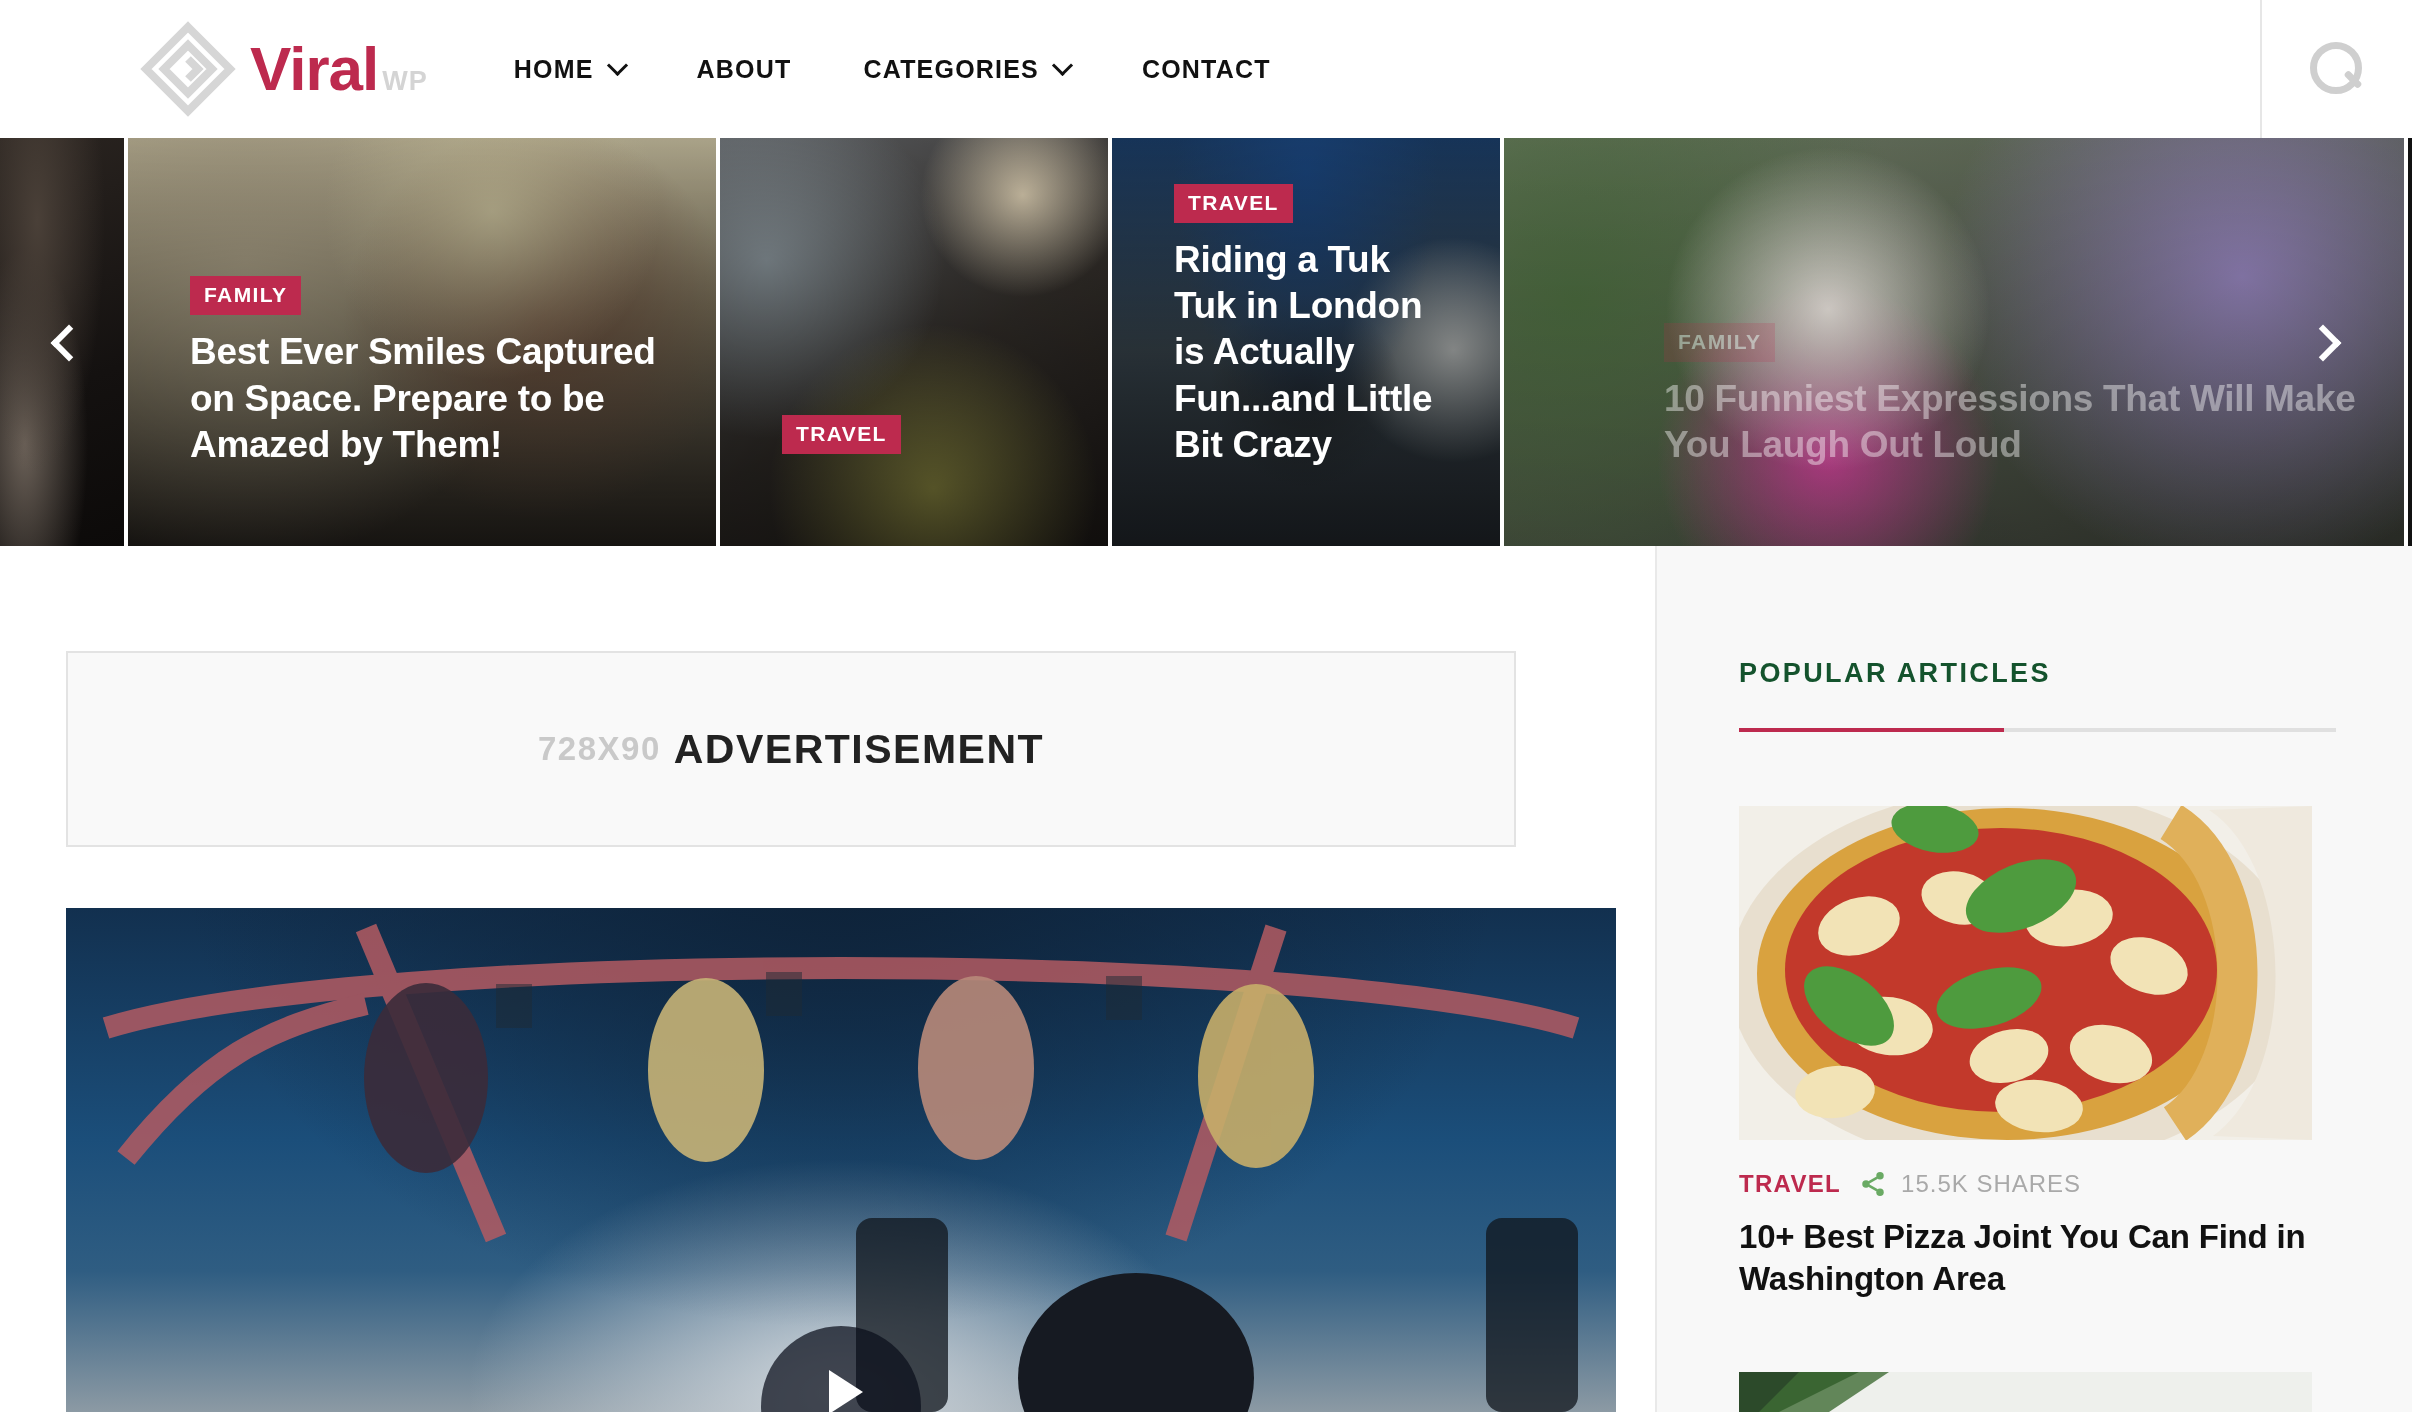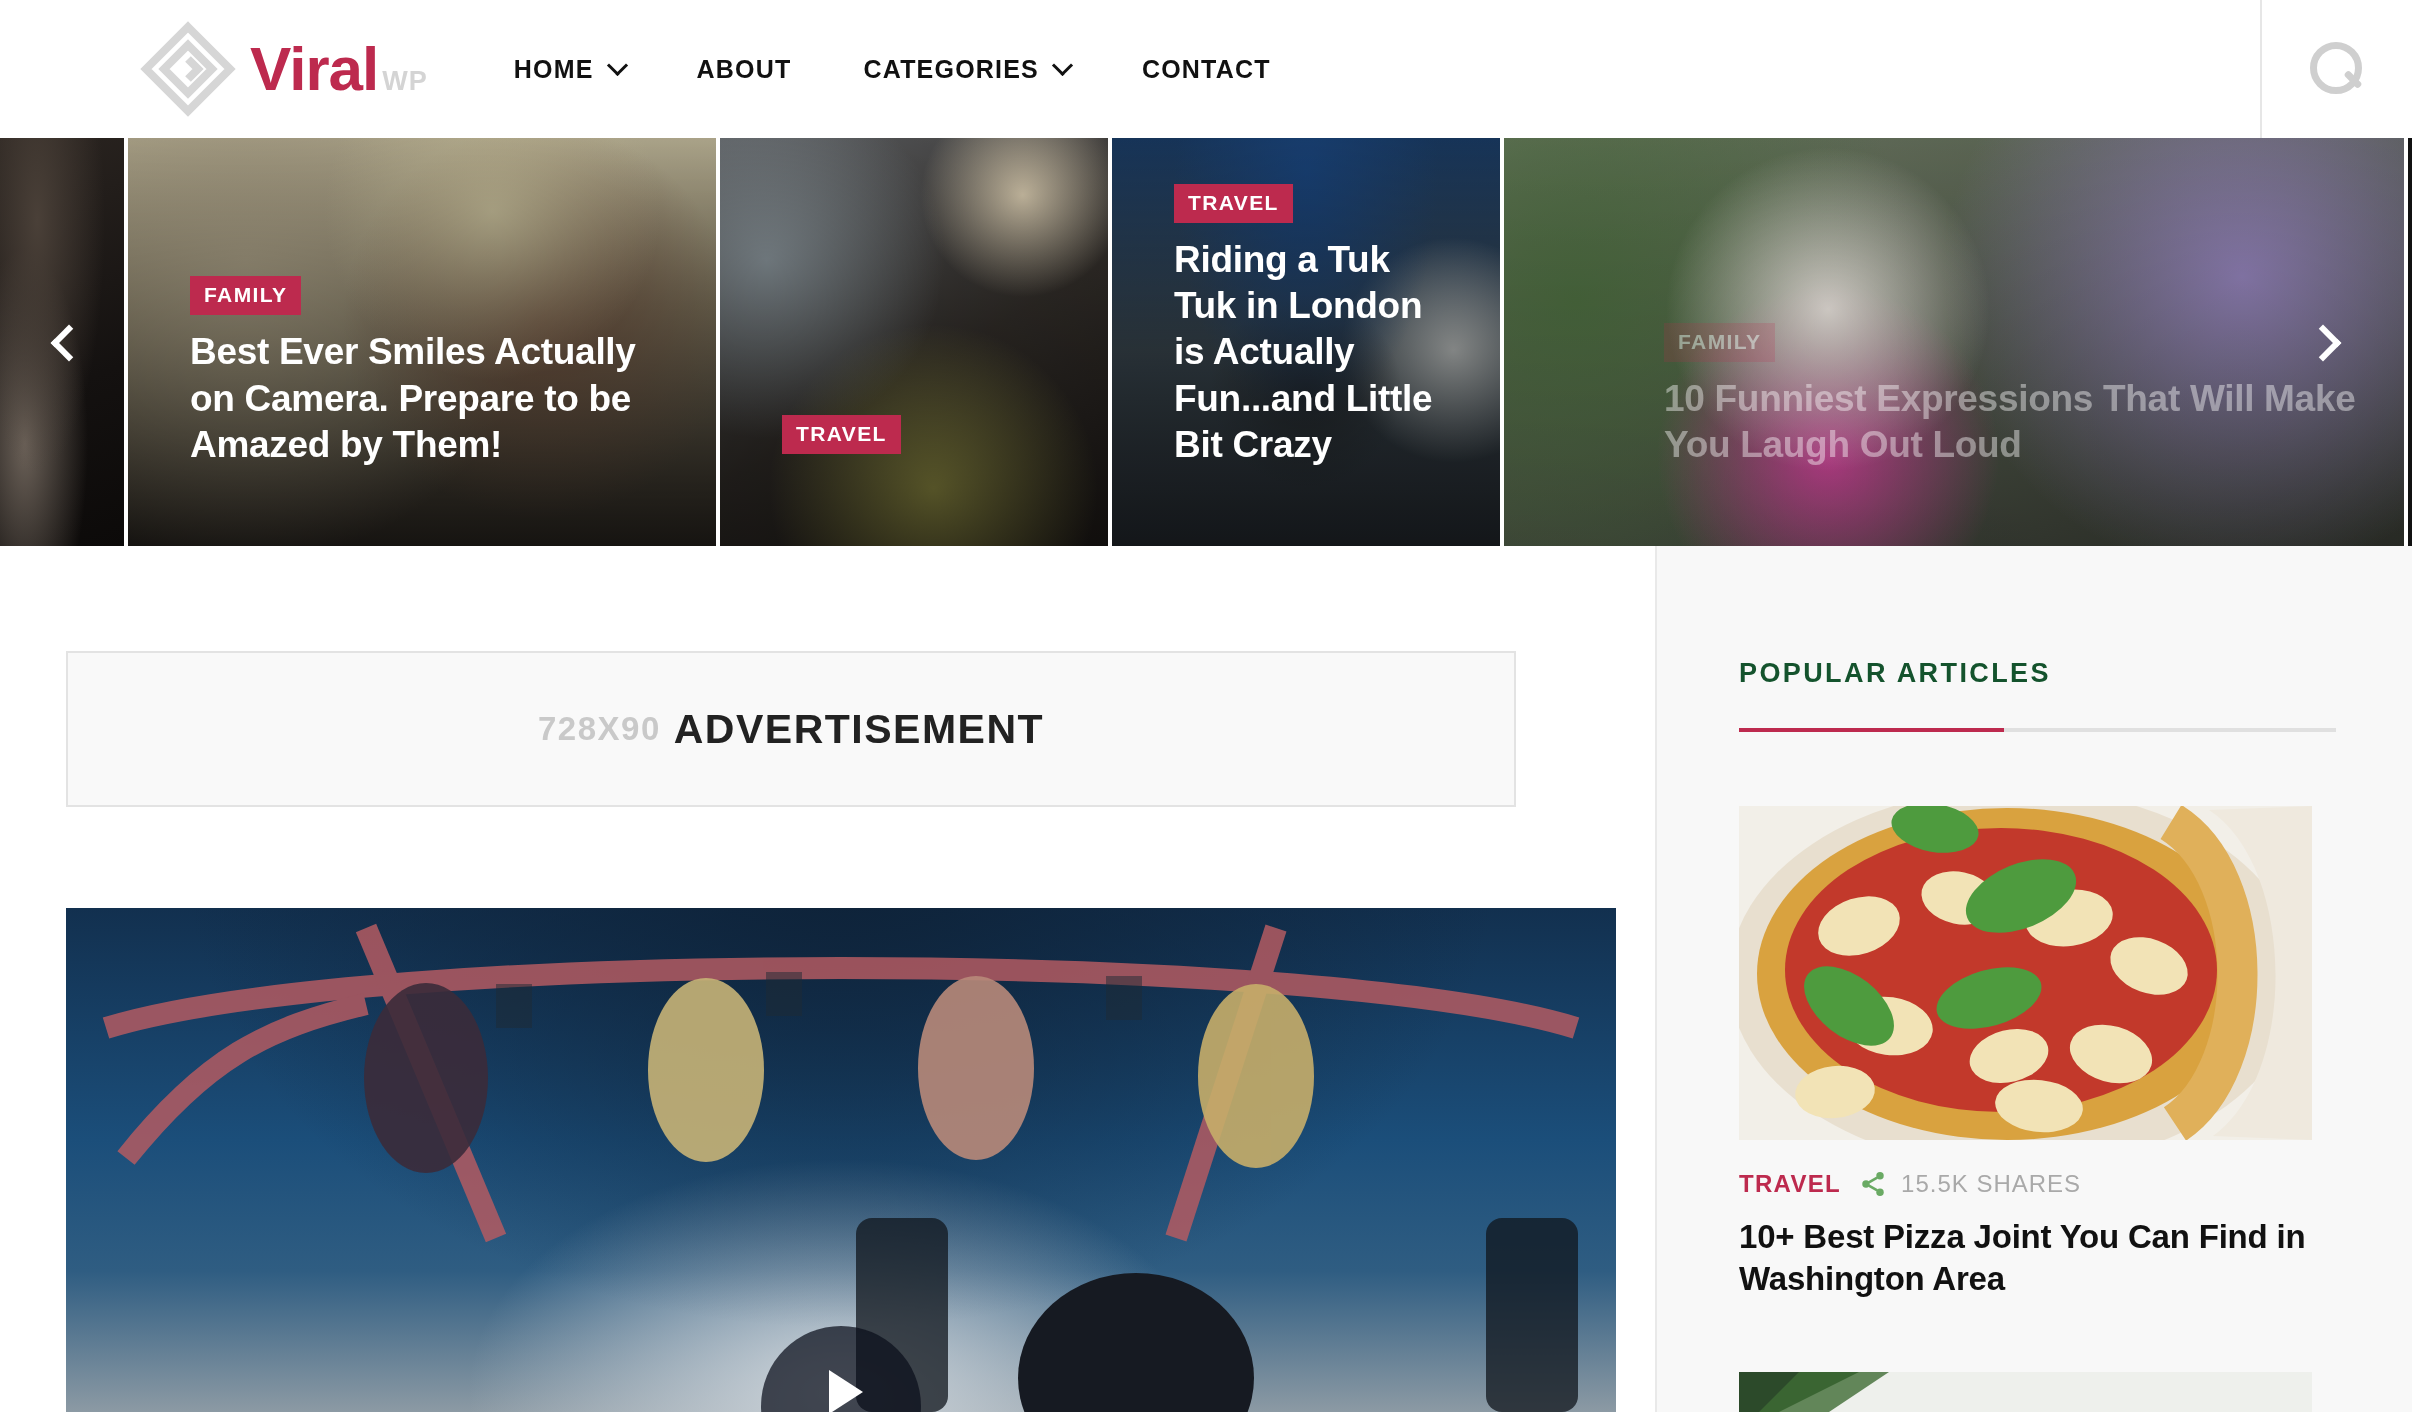--- a/index.html
+++ b/index.html
@@ -104,21 +104,21 @@
   .arrow-next { right: 56px; }
   .arrow-next i { transform: rotate(-135deg); }
 
   
   .content {
     position: absolute; top: 546px; left: 0;
     width: 1655px; height: 866px; background: #ffffff;
   }
   .ad-box {
     position: absolute; left: 66px; top: 105px;
-    width: 1450px; height: 156px;
+    width: 1450px; height: 196px;
     border: 2px solid #e3e3e3; background: #f9f9f9;
     display: flex; align-items: center; justify-content: center;
   }
   .ad-size {
     font-size: 33px; font-weight: bold; color: #c9c9c9;
     letter-spacing: 1.5px;
   }
   .ad-label {
     font-size: 41px; font-weight: bold; color: #222222;
     letter-spacing: 1.5px; margin-left: 13px;
@@ -235,21 +235,21 @@
 
   <div class="slide" style="width:592px;">
     <div class="slide-bg" style="background:
            radial-gradient(circle at 62% 18%, #d9cfa8 0%, rgba(217,207,168,0) 34%),
            radial-gradient(circle at 70% 45%, #7d5c47 0%, rgba(125,92,71,0) 42%),
            radial-gradient(circle at 20% 30%, #b9ae92 0%, rgba(185,174,146,0) 55%),
            linear-gradient(180deg,#cfc6a6 0%, #8d8369 42%, #312c26 100%);"></div>
     <div class="slide-shade"></div>
     <div class="slide-body">
       <div class="badge">FAMILY</div>
-      <div class="slide-title">Best Ever Smiles Actually on Camera. Prepare to be Amazed by Them!</div>
+      <div class="slide-title">Best Ever Smiles Captured on Space. Prepare to be Amazed by Them!</div>
     </div>
   </div>
 
   <div class="slide" style="width:392px;">
     <div class="slide-bg" style="background:
            radial-gradient(circle at 78% 14%, #f2e3c4 0%, rgba(242,227,196,0) 22%),
            radial-gradient(circle at 12% 30%, #9aa6ad 0%, rgba(154,166,173,0) 40%),
            radial-gradient(circle at 55% 86%, #a8a44e 0%, rgba(168,164,78,0) 40%),
            linear-gradient(150deg,#6c6f73 0%, #3a3530 55%, #241f1c 100%);"></div>
     <div class="slide-shade"></div>

